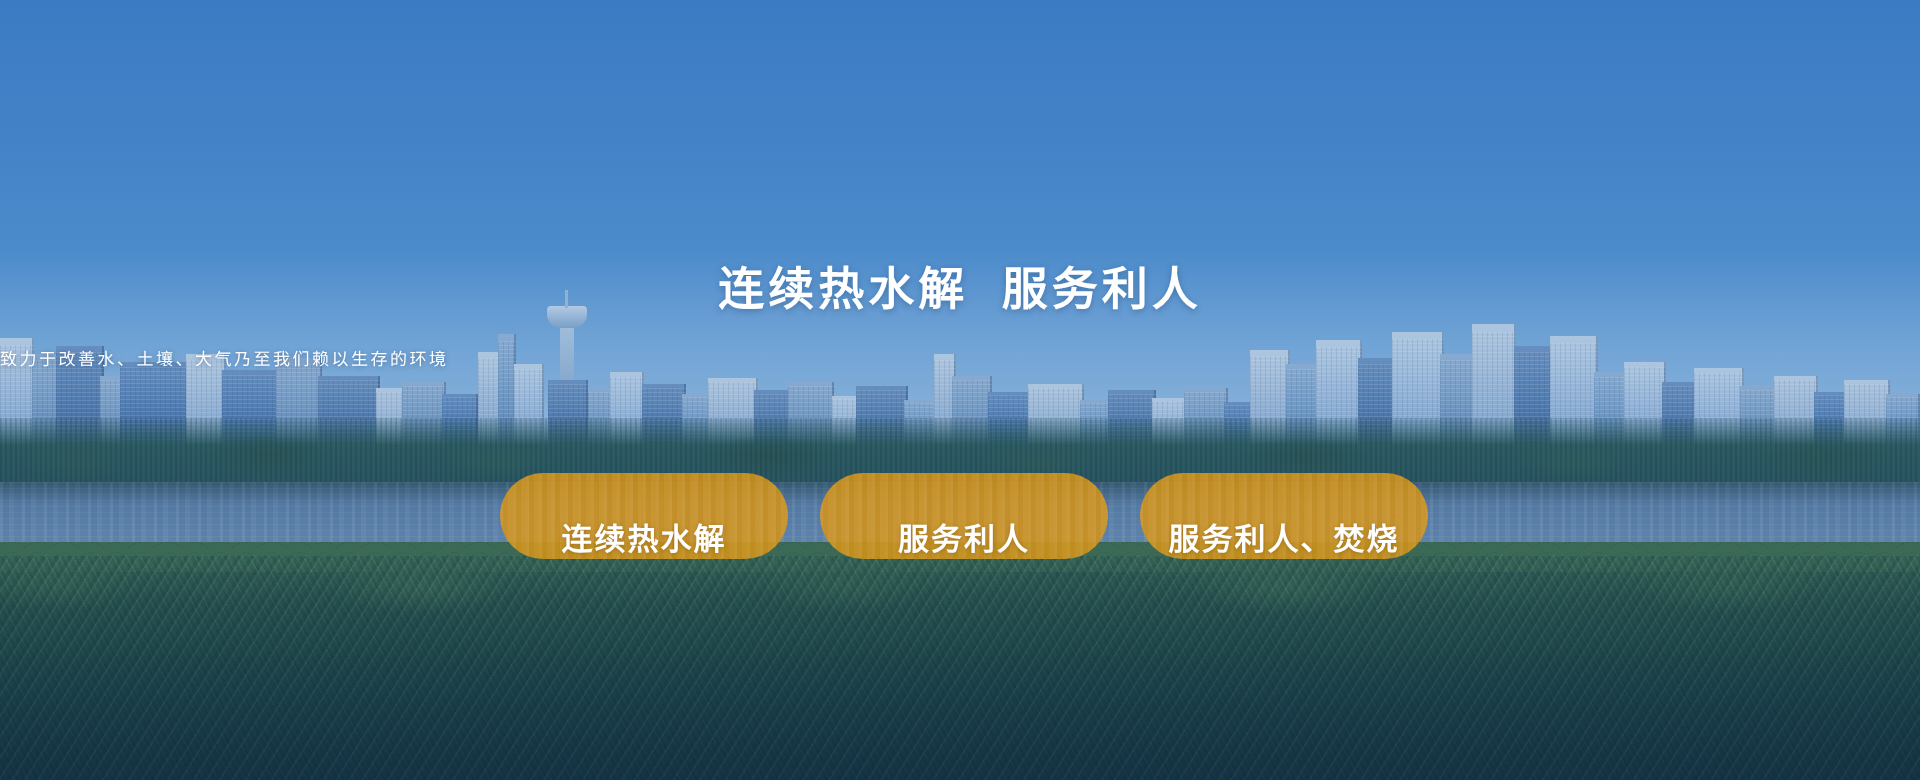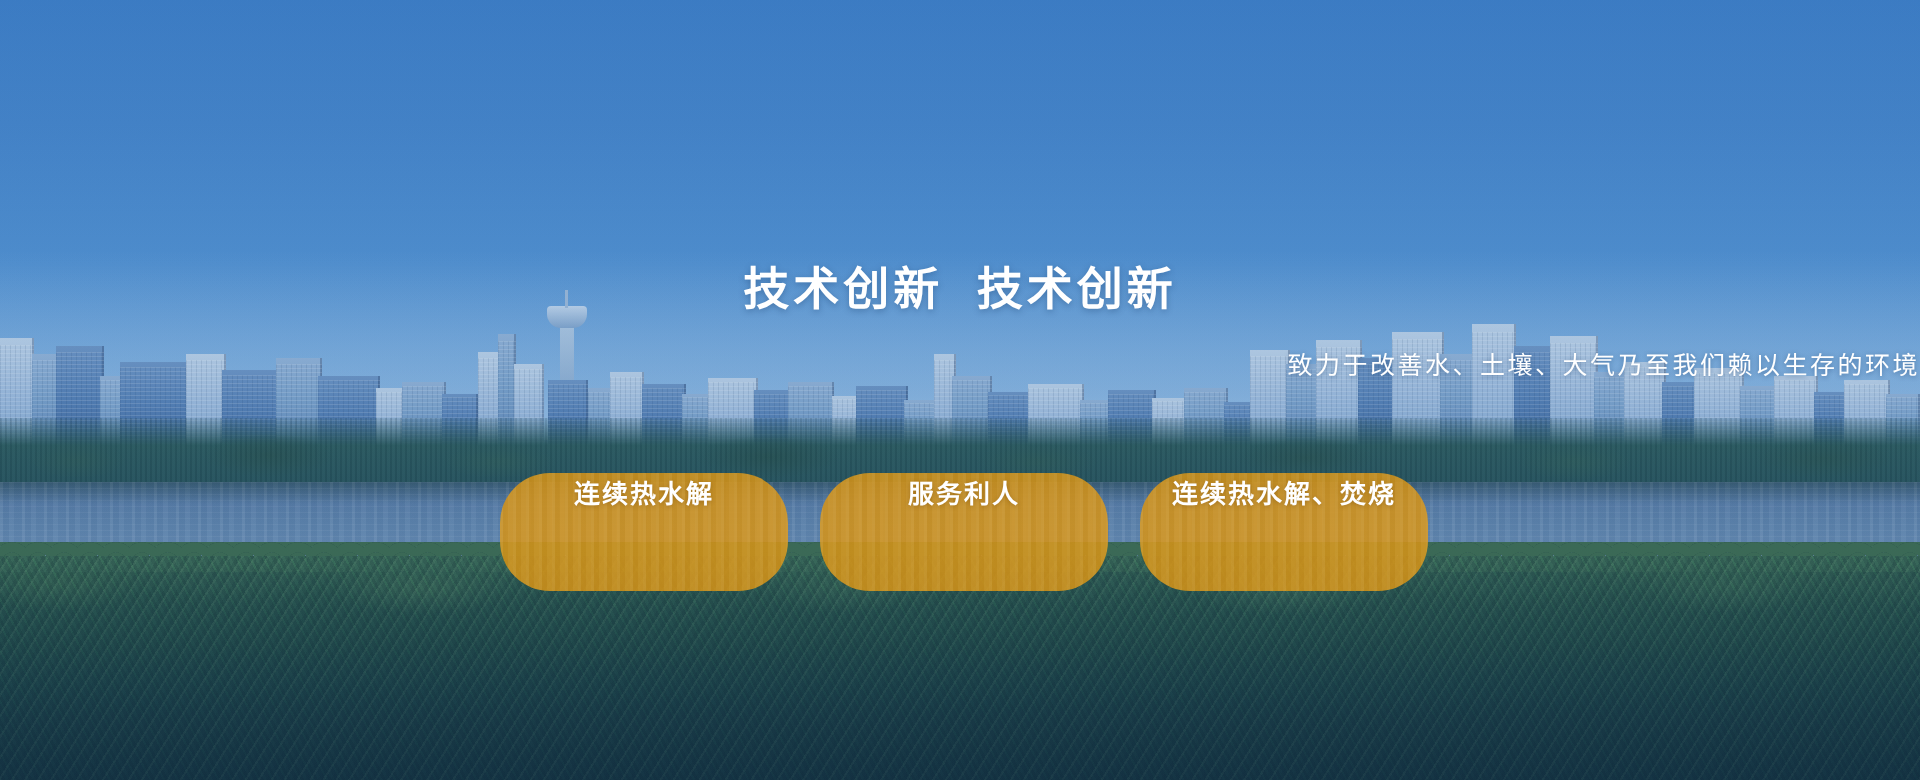--- a/index.html
+++ b/index.html
@@ -209,50 +209,50 @@
     font-size:46px;
     font-weight:bold;
     letter-spacing:4px;
     line-height:1.15;
     text-shadow:0 2px 6px rgba(20,55,100,0.35);
     white-space:pre;
   }
   .subline {
     position:absolute; left:0; top:345px;
     width:1920px;
-    text-align:right;
+    text-align:left;
     color:#ffffff;
-    font-size:25px;
+    font-size:17px;
     font-weight:normal;
     letter-spacing:2.5px;
     text-shadow:0 1px 5px rgba(20,55,100,0.45);
   }
 
   
   .btn-row {
     position:absolute; left:500px; top:473px;
     width:928px; height:118px;
     display:flex;
     justify-content:space-between;
     align-items:stretch;
   }
   .pill {
     position:relative;
-    width:288px; height:118px;
+    width:288px; height:86px;
     border:none;
     border-radius:50px;
     background:rgba(216,150,25,0.86);
     color:#ffffff;
     font-family:"Liberation Sans","DejaVu Sans",sans-serif;
-    font-size:26px;
+    font-size:31px;
     font-weight:bold;
     letter-spacing:2px;
     cursor:pointer;
     display:flex;
-    align-items:flex-start;
+    align-items:flex-end;
     justify-content:center;
     text-shadow:0 1px 4px rgba(120,75,10,0.45);
     overflow:hidden;
   }
   .pill::before{
     content:"";
     position:absolute; inset:0;
     border-radius:50px;
     background:repeating-linear-gradient(90deg,
        rgba(255,255,255,0.06) 0 3px,
@@ -352,30 +352,30 @@
     <div class="canopy-top"></div>
     <div class="texA"></div>
     <div class="texB"></div>
     <div class="tint"></div>
   </div>
 
   <div class="overlay"></div>
 
   <div class="content">
 
-    <div class="headline">技术创新  技术创新</div>
+    <div class="headline">连续热水解  服务利人</div>
 
     <div class="subline">致力于改善水、土壤、大气乃至我们赖以生存的环境</div>
 
     <div class="btn-row">
       <button class="pill">
         <span>连续热水解</span>
       </button>
       <button class="pill">
         <span>服务利人</span>
       </button>
       <button class="pill">
-        <span>连续热水解、焚烧</span>
+        <span>服务利人、焚烧</span>
       </button>
     </div>
 
   </div>
 </div>
 
 </body></html>

